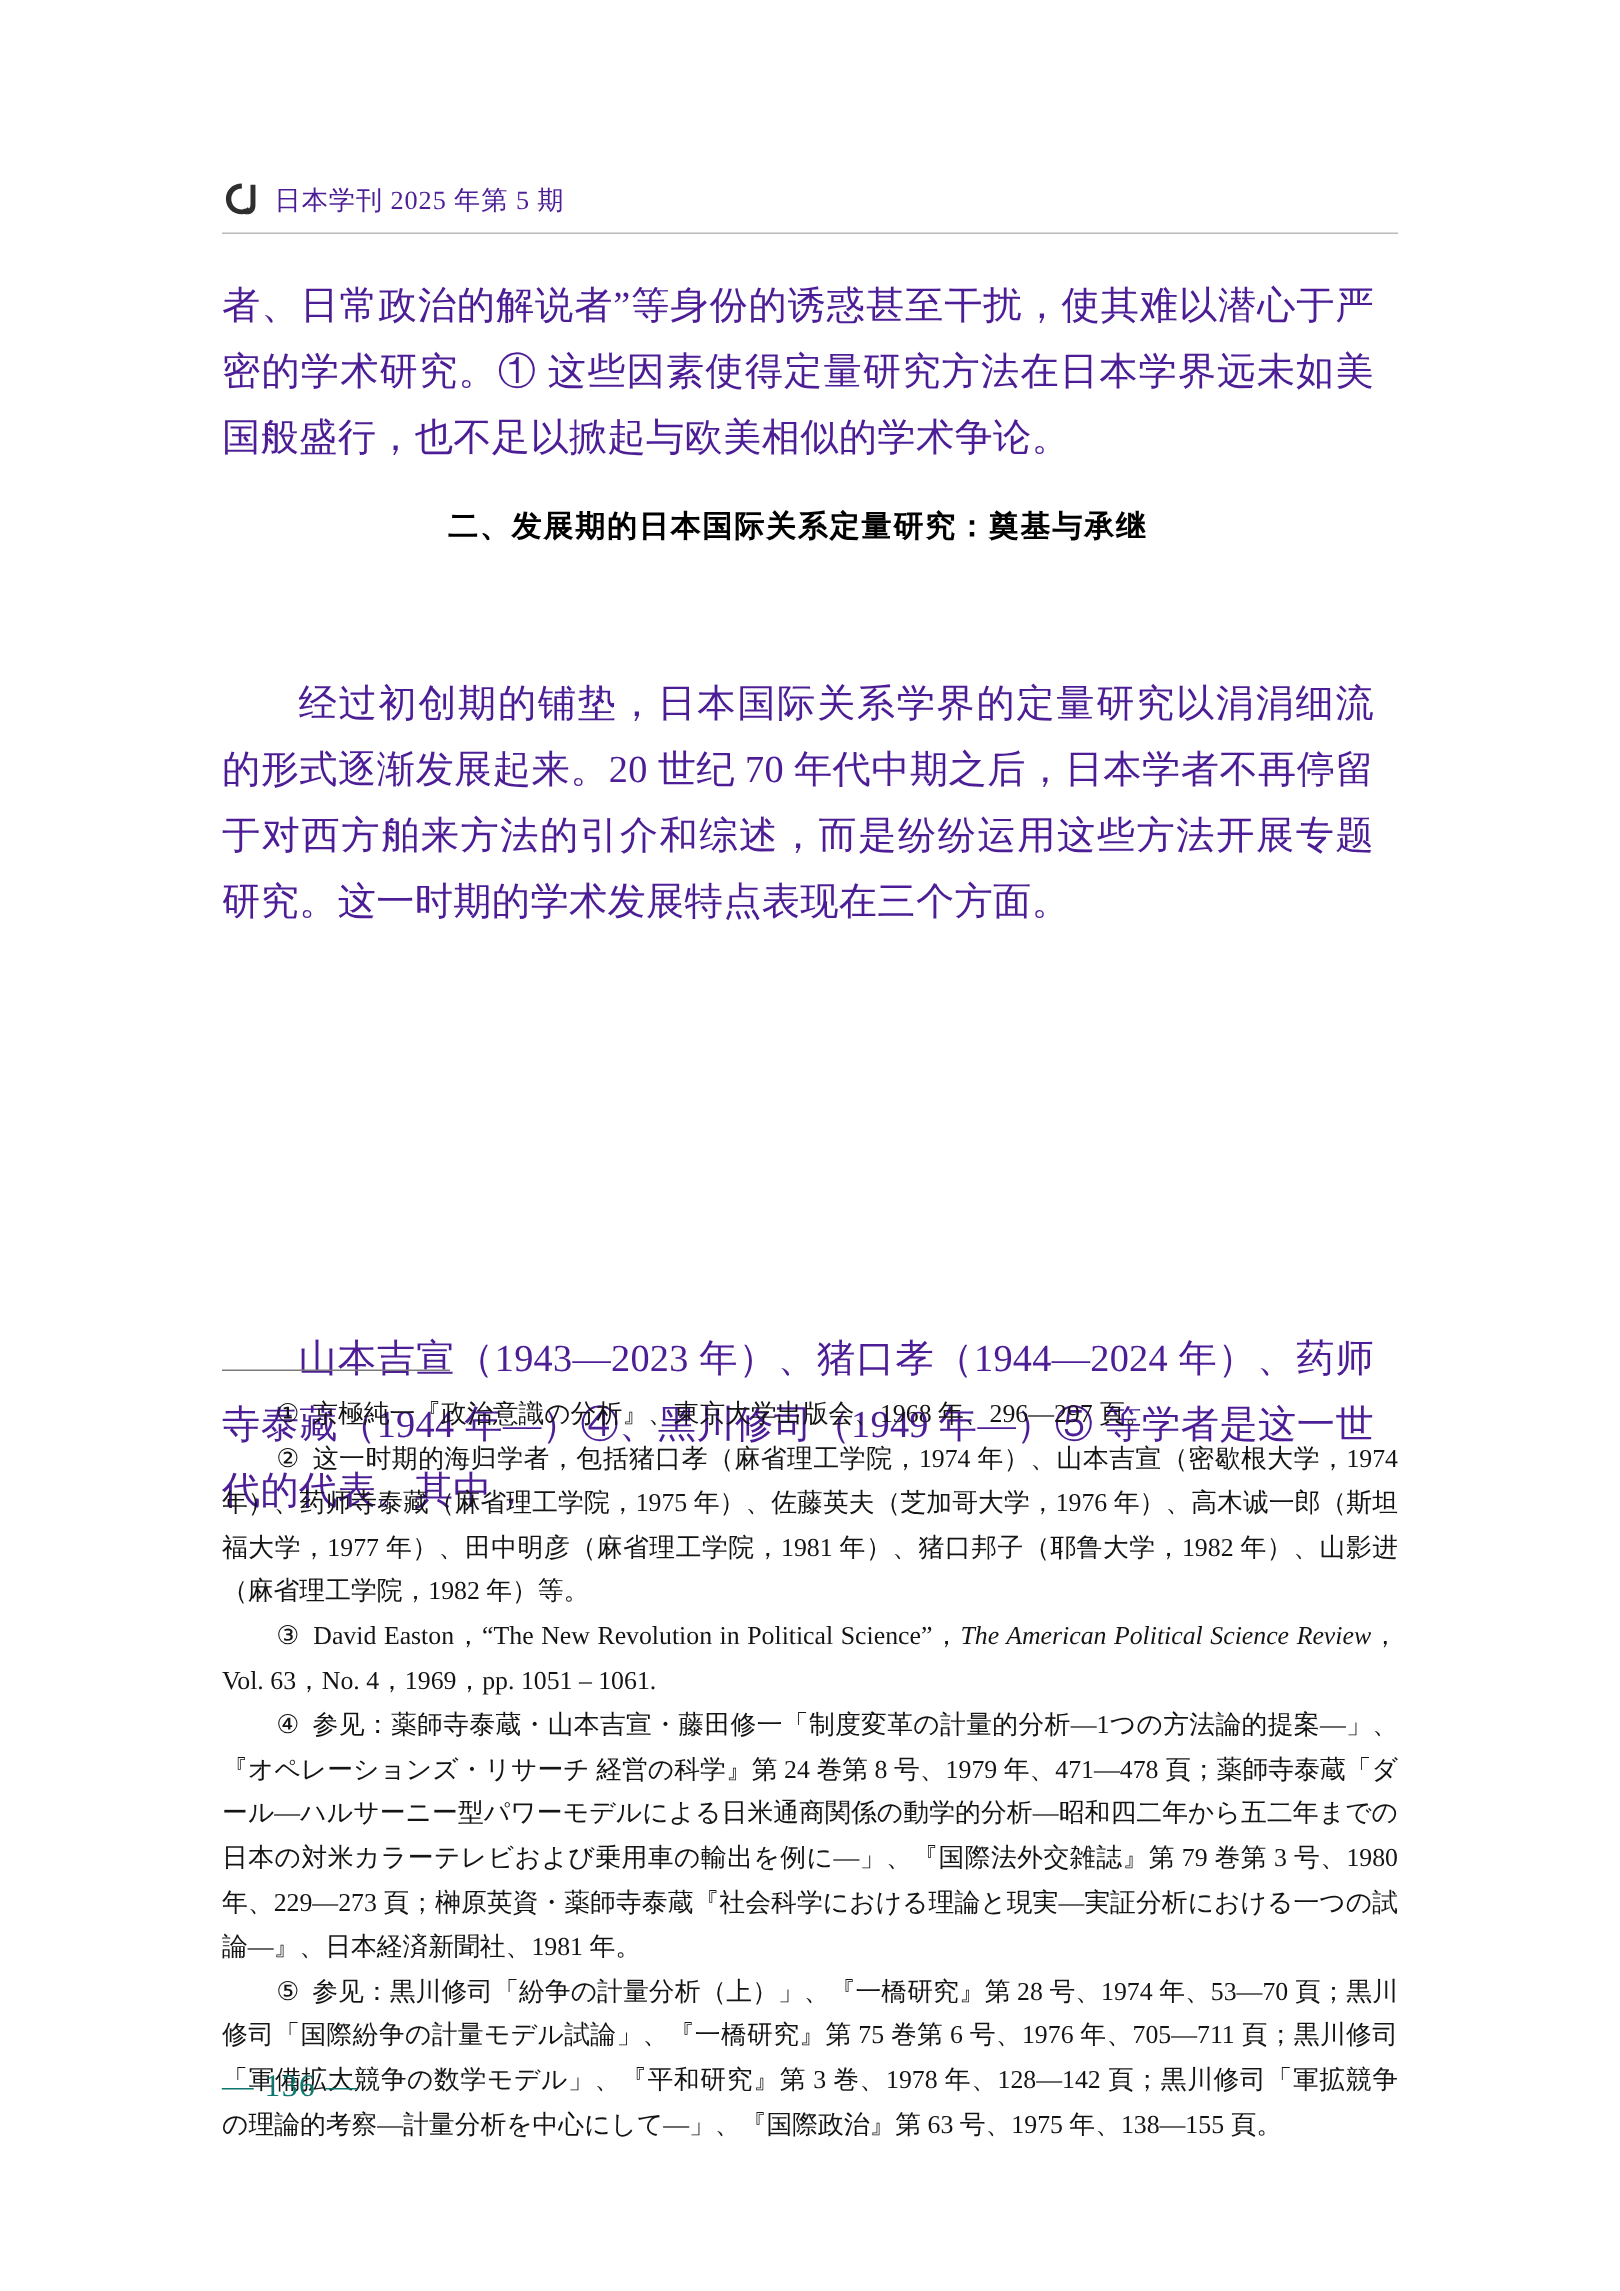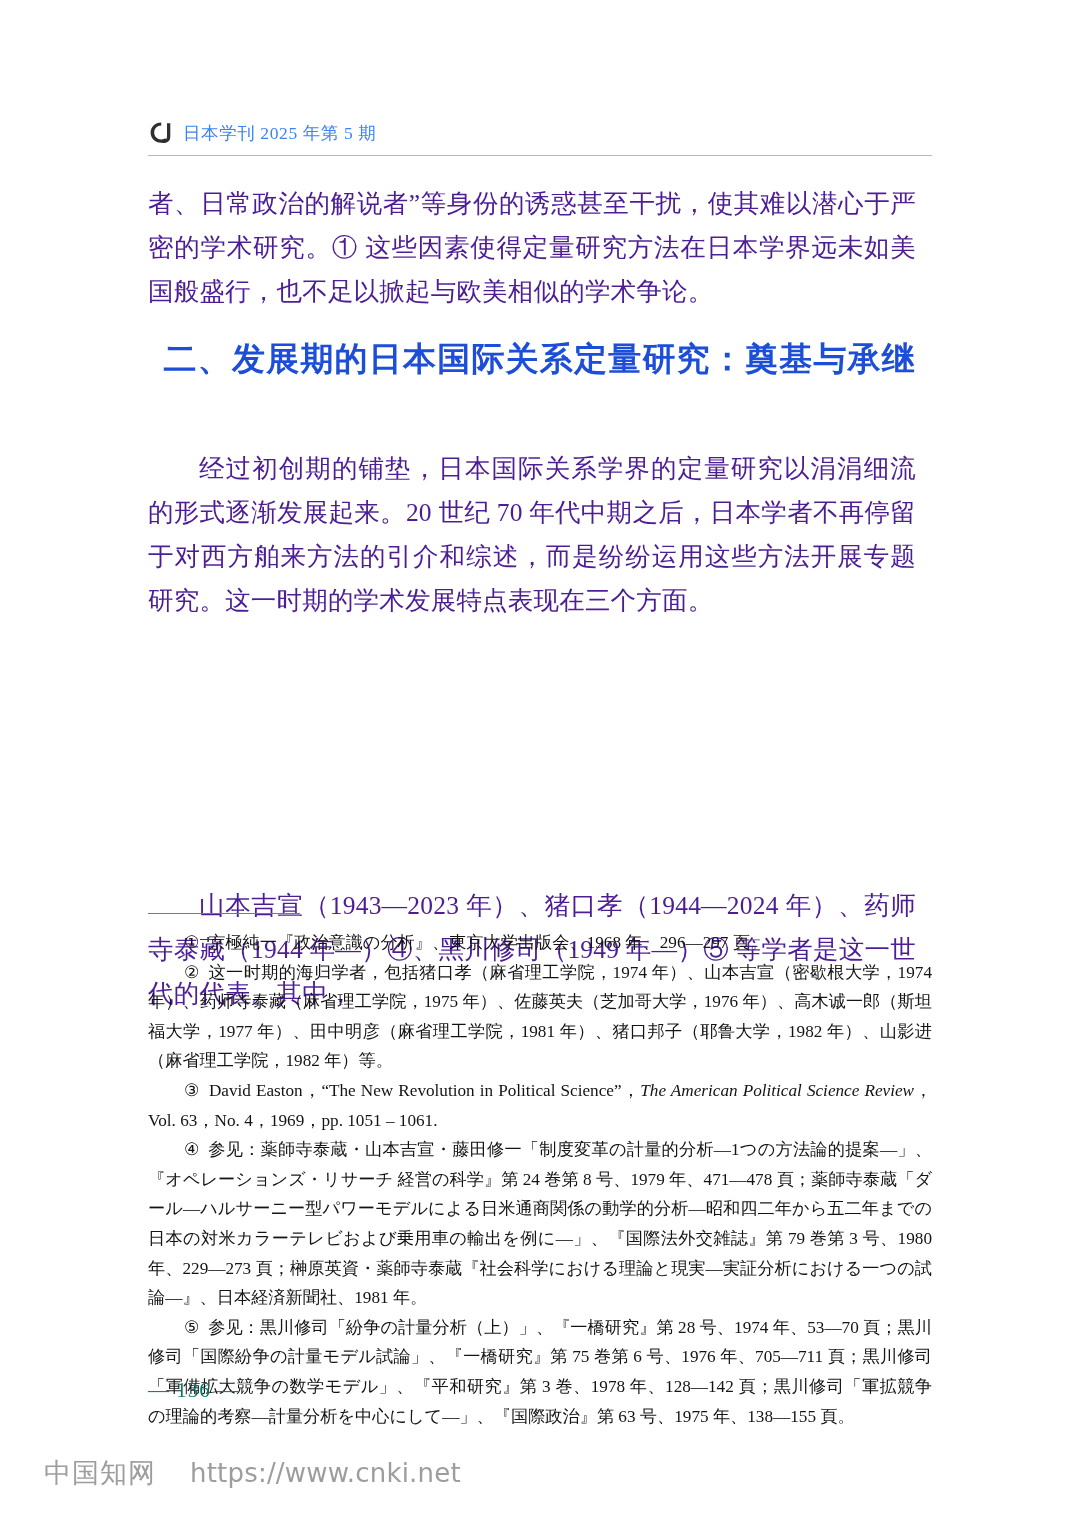--- a/index.html
+++ b/index.html
@@ -36,21 +36,21 @@
   .runhead-logo {
     width: 26px;
     height: 26px;
     margin-right: 9px;
     flex: 0 0 auto;
     display: block;
   }
   .runhead-text {
     font-size: 17.5px;
     letter-spacing: 0.6px;
-    color: #3b82f6;
+    color: #4c1d95;
     white-space: nowrap;
   }
   .runhead-rule {
     position: absolute;
     left: 148px;
     top: 155px;
     width: 784px;
     height: 1px;
     background: #b9b9b9;
   }
@@ -66,26 +66,26 @@
     text-justify: inter-ideograph;
     letter-spacing: 0.2px;
     color: #4c1d95;
   }
   .para-indent { text-indent: 2em; margin-top: 32px; }
 
   .sec-heading {
     position: absolute;
     left: 148px;
     width: 768px;
-    text-align: right;
-    font-size: 33px;
+    text-align: center;
+    font-size: 20px;
     font-weight: bold;
     font-family: "DejaVu Sans", "Liberation Sans", sans-serif;
     letter-spacing: 1.2px;
-    color: #1d4ed8;
+    color: #000000;
   }
 
   
   .fn-rule {
     position: absolute;
     left: 148px;
     top: 913px;
     width: 152px;
     height: 1px;
     background: #7a7a7a;
@@ -178,18 +178,14 @@
     <p class="fn-item">
       <span class="fn-marker">④</span><span>参见：薬師寺泰蔵・山本吉宣・藤田修一「制度変革の計量的分析—1つの方法論的提案—」、『オペレーションズ・リサーチ 経営の科学』第 24 巻第 8 号、1979 年、471—478 頁；薬師寺泰蔵「ダール—ハルサーニー型パワーモデルによる日米通商関係の動学的分析—昭和四二年から五二年までの日本の対米カラーテレビおよび乗用車の輸出を例に—」、『国際法外交雑誌』第 79 巻第 3 号、1980 年、229—273 頁；榊原英資・薬師寺泰蔵『社会科学における理論と現実—実証分析における一つの試論—』、日本経済新聞社、1981 年。</span>
     </p>
     <p class="fn-item">
       <span class="fn-marker">⑤</span><span>参见：黒川修司「紛争の計量分析（上）」、『一橋研究』第 28 号、1974 年、53—70 頁；黒川修司「国際紛争の計量モデル試論」、『一橋研究』第 75 巻第 6 号、1976 年、705—711 頁；黒川修司「軍備拡大競争の数学モデル」、『平和研究』第 3 巻、1978 年、128—142 頁；黒川修司「軍拡競争の理論的考察—計量分析を中心にして—」、『国際政治』第 63 号、1975 年、138—155 頁。</span>
     </p>
   </div>
 
   <div class="folio">— 136 —</div>
 
-  <div class="watermark">
-    <span class="wm-cn">中国知网</span>
-    <span class="wm-url">https://www.cnki.net</span>
-  </div>
 
 </div>
 
 </body></html>

